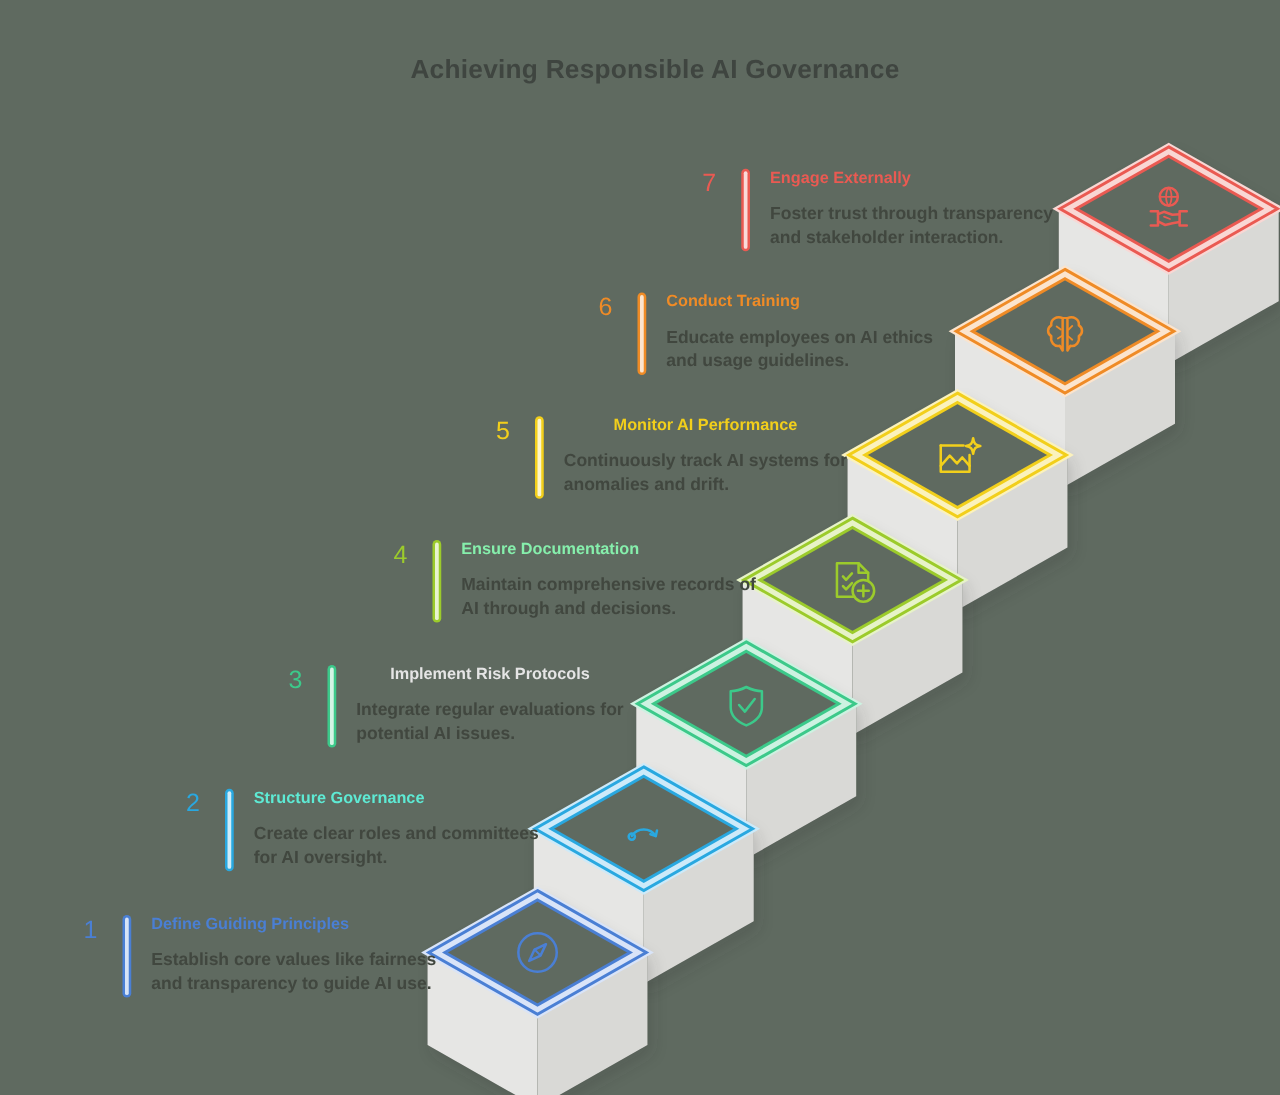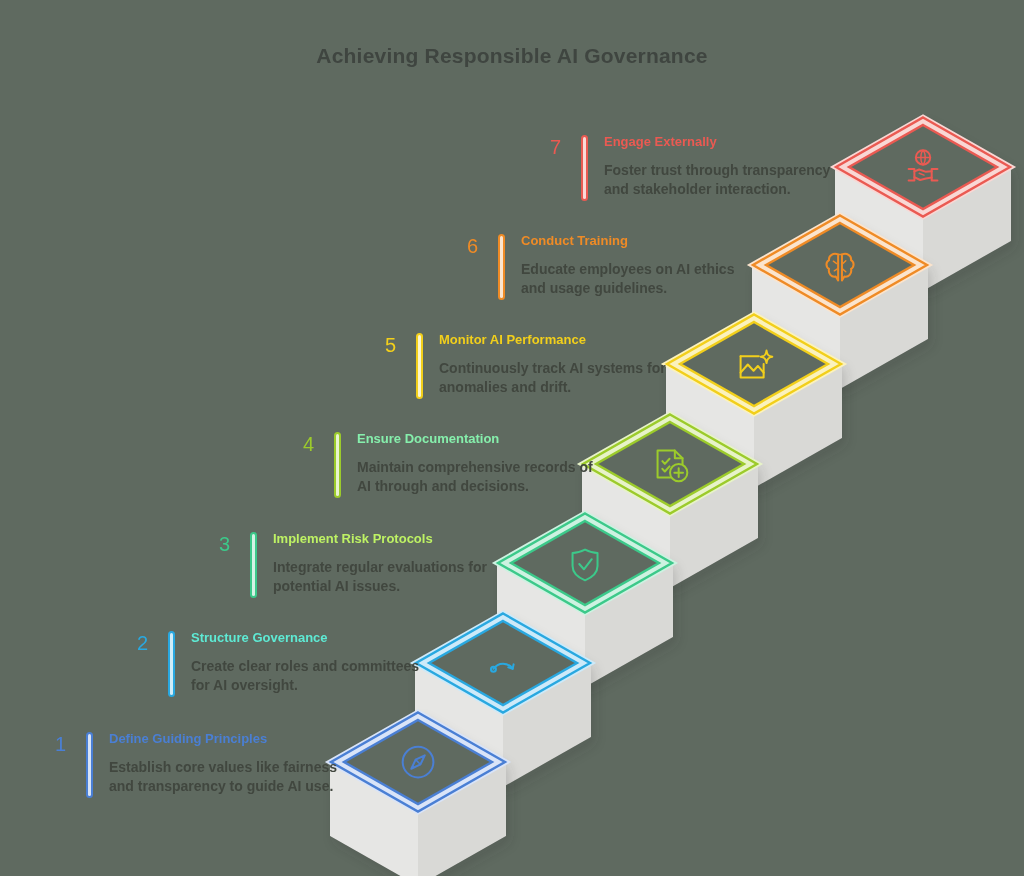--- a/index.html
+++ b/index.html
@@ -10,21 +10,21 @@
     width: 1024px;
     height: 876px;
     background: #5f6a60;
     font-family: "Liberation Sans", sans-serif;
     overflow: hidden;
     position: relative;
   }
 
   #canvas {
     position: absolute;
-    left: 0; top: 0;
+    left: 12px; top: 0;
     width: 876px;
     height: 876px;
   }
 
   
   #title {
     position: absolute;
     left: 0;
     top: 44px;
     width: 1024px;
@@ -239,39 +239,39 @@
         <div class="step-copy">
           <div class="step-title" style="color: #5eead4;">Structure Governance</div>
           <div class="step-desc" style="color: rgb(65, 71, 63);">Create clear roles and committees
 for AI oversight.</div>
         </div>
       </div>
       <div class="step-text" style="left: 196px; top: 532px;">
         <div class="step-num" style="color: rgb(60, 201, 138);">3</div>
         <div class="accent-bar" style="background: rgb(60, 201, 138);"></div>
         <div class="step-copy">
-          <div class="step-title" style="color: #bef264;">Implement Risk Protocols</div>
+          <div class="step-title" style="color: #e5e5e5; text-align: center;">Implement Risk Protocols</div>
           <div class="step-desc" style="color: rgb(65, 71, 63);">Integrate regular evaluations for
 potential AI issues.</div>
         </div>
       </div>
       <div class="step-text" style="left: 280px; top: 432px;">
         <div class="step-num" style="color: rgb(156, 203, 43);">4</div>
         <div class="accent-bar" style="background: rgb(156, 203, 43);"></div>
         <div class="step-copy">
           <div class="step-title" style="color: #86efac;">Ensure Documentation</div>
           <div class="step-desc" style="color: rgb(65, 71, 63);">Maintain comprehensive records of
 AI through and decisions.</div>
         </div>
       </div>
       <div class="step-text" style="left: 362px; top: 333px;">
         <div class="step-num" style="color: rgb(242, 207, 27);">5</div>
         <div class="accent-bar" style="background: rgb(242, 207, 27);"></div>
         <div class="step-copy">
-          <div class="step-title" style="color: rgb(242, 207, 27);">Monitor AI Performance</div>
+          <div class="step-title" style="color: rgb(242, 207, 27); text-align: center;">Monitor AI Performance</div>
           <div class="step-desc" style="color: rgb(65, 71, 63);">Continuously track AI systems for
 anomalies and drift.</div>
         </div>
       </div>
       <div class="step-text" style="left: 444px; top: 234px;">
         <div class="step-num" style="color: rgb(239, 139, 38);">6</div>
         <div class="accent-bar" style="background: rgb(239, 139, 38);"></div>
         <div class="step-copy">
           <div class="step-title" style="color: rgb(239, 139, 38);">Conduct Training</div>
           <div class="step-desc" style="color: rgb(65, 71, 63);">Educate employees on AI ethics

